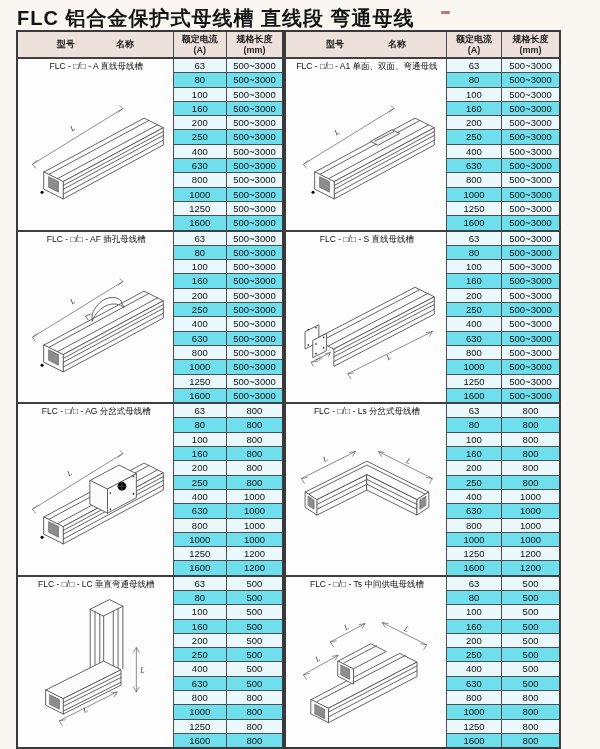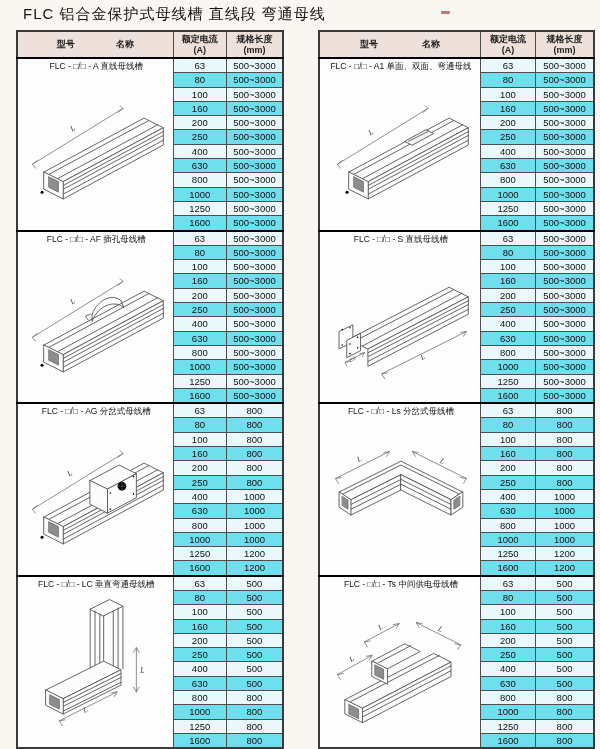--- a/index.html
+++ b/index.html
@@ -3,50 +3,50 @@
 <meta charset="utf-8">
 <style>
   html,body{margin:0;padding:0;}
   body{
     width:600px;height:749px;position:relative;overflow:hidden;
     background:#faf6f1;
     font-family:"Liberation Sans","DejaVu Sans",sans-serif;
     color:#1b1b1b;
   }
   .page-title{
-    position:absolute;left:23px;top:5px;
-    font-size:15px;font-weight:normal;letter-spacing:1px;color:#141414;
+    position:absolute;left:17px;top:5px;
+    font-size:20px;font-weight:bold;letter-spacing:1px;color:#141414;
     white-space:nowrap;
   }
   .red-mark{
     position:absolute;left:441px;top:11px;width:9px;height:3px;
     background:#b05a50;opacity:.8;border-radius:1px;
   }
-  .tables{position:absolute;top:30px;left:16px;display:flex;gap:34px;}
+  .tables{position:absolute;top:30px;left:16px;display:flex;}
   table.spec{
     border-collapse:collapse;table-layout:fixed;
     background:#fdfdfd;border:2px solid #3a3a3a;
   }
   table.spec.left{width:268px;}
   table.spec.right{width:277px;}
   table.spec th, table.spec td{
     border:1px solid #4d4d4d;padding:0;text-align:center;
   }
   table.spec thead th{
     height:25px;background:#eee1dc;font-size:9px;font-weight:bold;
     color:#222;line-height:1.15;
   }
   th.h-model{width:59%;}
   th.h-cur{width:20%;}
   th.h-len{width:21%;}
   .h-model-inner{display:flex;justify-content:space-around;padding:0 18px;}
   tr.spec-row td{height:13.3px;font-size:9.5px;line-height:13.3px;color:#111;}
   tr.row-light td{background:#eaf8fb;}
   tr.row-cyan td{background:#6fdfee;}
-  tr.sec-start td{border-top:2px solid #000000;}
+  tr.sec-start td{border-top:2px solid #404040;}
   td.model-cell{
     background:#fdfdfe !important;vertical-align:top;text-align:left;
   }
   .model-name{
     font-size:8.5px;color:#111;padding:2px 2px 0 4px;line-height:11px;
     white-space:nowrap;overflow:hidden;
   }
   .ill{display:block;margin:0 auto;}
   .ill path,.ill line,.ill polyline{fill:none;stroke:#4f4f4f;stroke-width:0.9;stroke-linecap:round;stroke-linejoin:round;}
   .ill .face{fill:#fcfcfc;}

